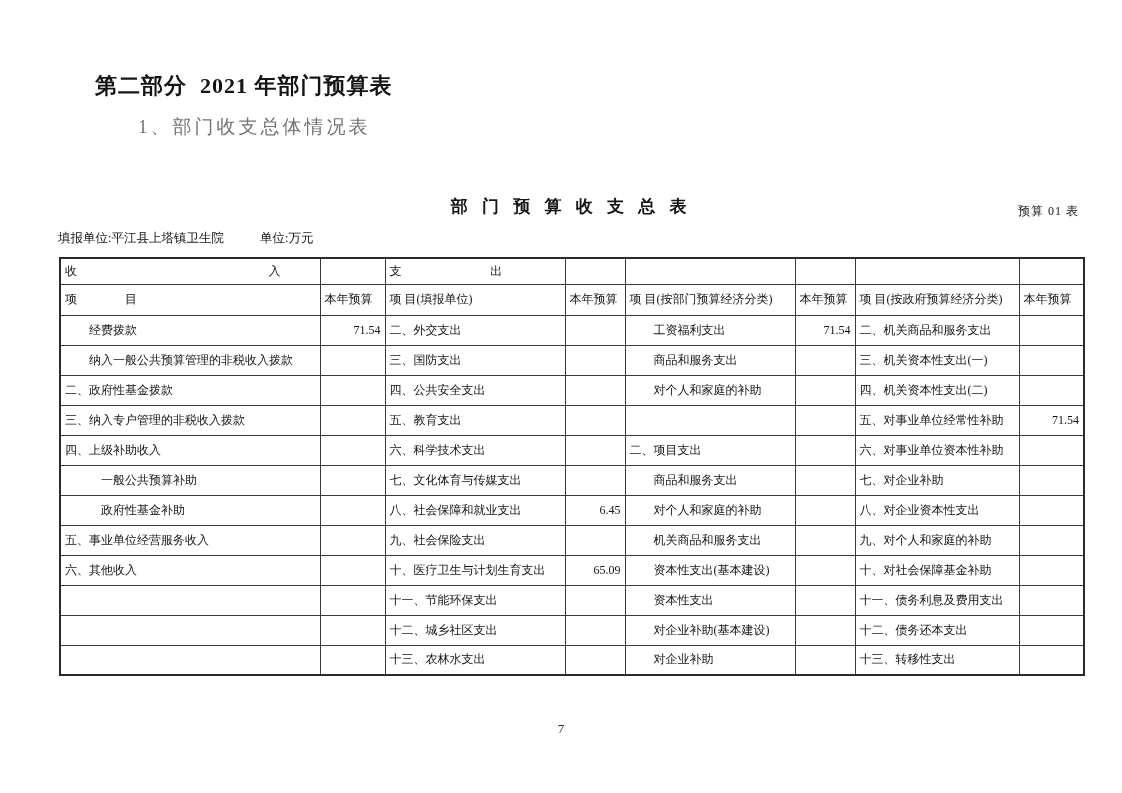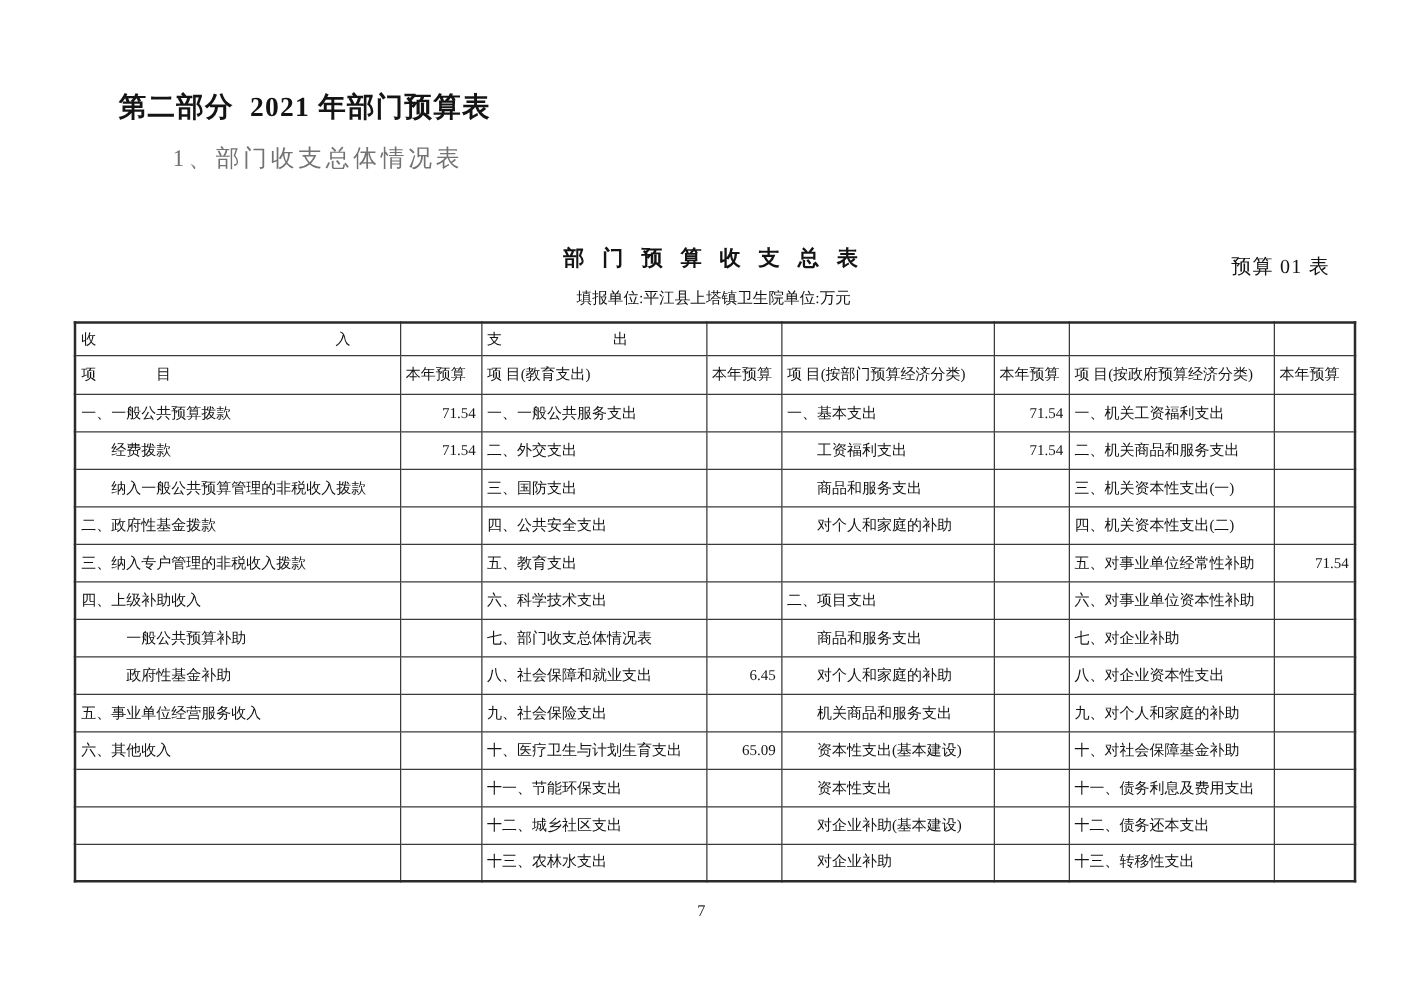--- a/index.html
+++ b/index.html
@@ -24,27 +24,28 @@
     letter-spacing: 3px; white-space: pre;
   }
 
   .table-title {
     position: absolute; left: 59px; top: 168px; width: 1024px;
     text-align: center;
     font-size: 17px; font-weight: bold; letter-spacing: 5px;
     white-space: pre;
   }
   .table-code {
-    position: absolute; right: 58px; top: 176px;
-    font-size: 16px; letter-spacing: 1px;
+    position: absolute; right: 43px; top: 176px;
+    font-size: 12px; letter-spacing: 1px;
   }
   .meta-row {
     position: absolute; left: 58px; top: 203px; width: 1026px;
-    display: flex; justify-content: center; align-items: flex-end;
+    display: flex; justify-content: flex-start; align-items: flex-end;
     font-size: 12.5px;
+    gap: 36px;
   }
 
   table.budget {
     position: absolute; left: 59px; top: 230px; width: 1024px;
     border-collapse: collapse; table-layout: fixed;
     border: 2px solid #2a2a2a;
   }
   table.budget td {
     border: 1px solid #3a3a3a;
     font-size: 12px;
@@ -110,40 +111,30 @@
         </td>
         <td></td>
         <td></td>
         <td></td>
         <td></td>
         <td></td>
       </tr>
       <tr class="col-row">
         <td>项　　　　目</td>
         <td>本年预算</td>
-        <td>项 目(教育支出)</td>
+        <td>项 目(填报单位)</td>
         <td>本年预算</td>
         <td>项 目(按部门预算经济分类)</td>
         <td>本年预算</td>
         <td>项 目(按政府预算经济分类)</td>
         <td>本年预算</td>
       </tr>
     </thead>
     <tbody>
         <tr>
-          <td class="item">一、一般公共预算拨款</td>
-          <td class="val">71.54</td>
-          <td class="item">一、一般公共服务支出</td>
-          <td class="val"></td>
-          <td class="item">一、基本支出</td>
-          <td class="val">71.54</td>
-          <td class="item">一、机关工资福利支出</td>
-          <td class="val"></td>
-        </tr>
-        <tr>
           <td class="item">　　经费拨款</td>
           <td class="val">71.54</td>
           <td class="item">二、外交支出</td>
           <td class="val"></td>
           <td class="item">　　工资福利支出</td>
           <td class="val">71.54</td>
           <td class="item">二、机关商品和服务支出</td>
           <td class="val"></td>
         </tr>
         <tr>
@@ -182,21 +173,21 @@
           <td class="item">六、科学技术支出</td>
           <td class="val"></td>
           <td class="item">二、项目支出</td>
           <td class="val"></td>
           <td class="item">六、对事业单位资本性补助</td>
           <td class="val"></td>
         </tr>
         <tr>
           <td class="item">　　　一般公共预算补助</td>
           <td class="val"></td>
-          <td class="item">七、部门收支总体情况表</td>
+          <td class="item">七、文化体育与传媒支出</td>
           <td class="val"></td>
           <td class="item">　　商品和服务支出</td>
           <td class="val"></td>
           <td class="item">七、对企业补助</td>
           <td class="val"></td>
         </tr>
         <tr>
           <td class="item">　　　政府性基金补助</td>
           <td class="val"></td>
           <td class="item">八、社会保障和就业支出</td>

